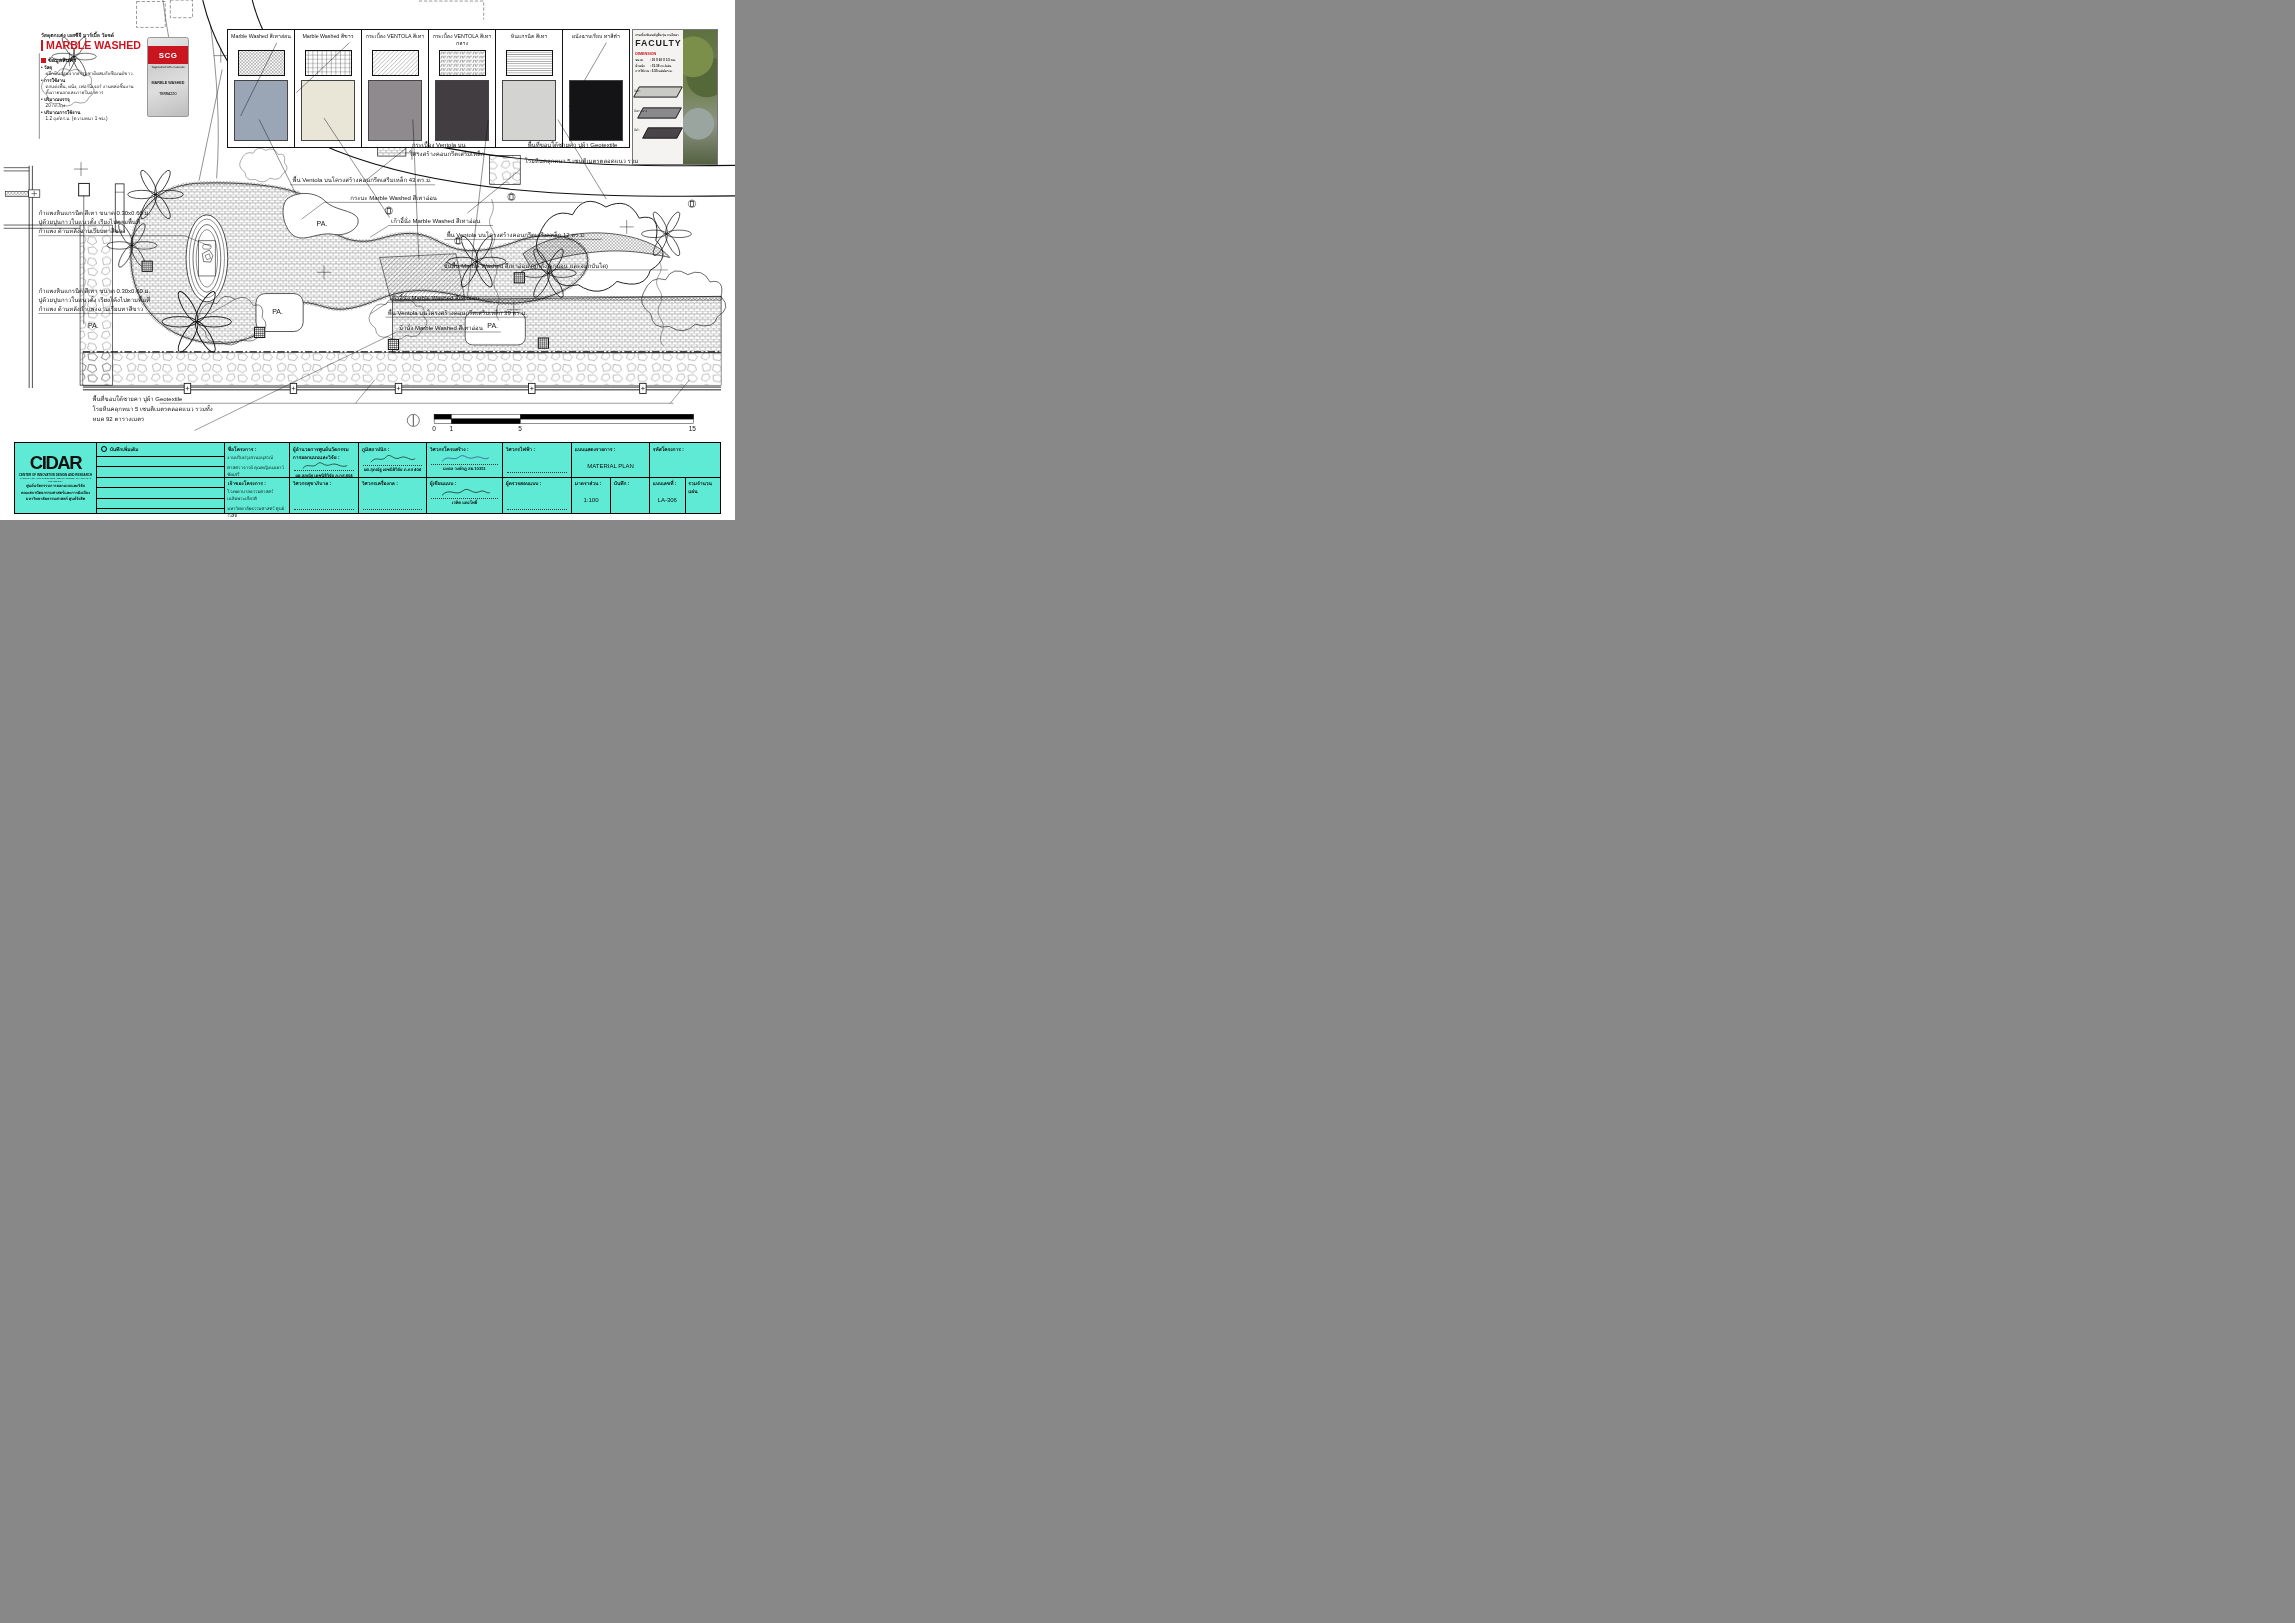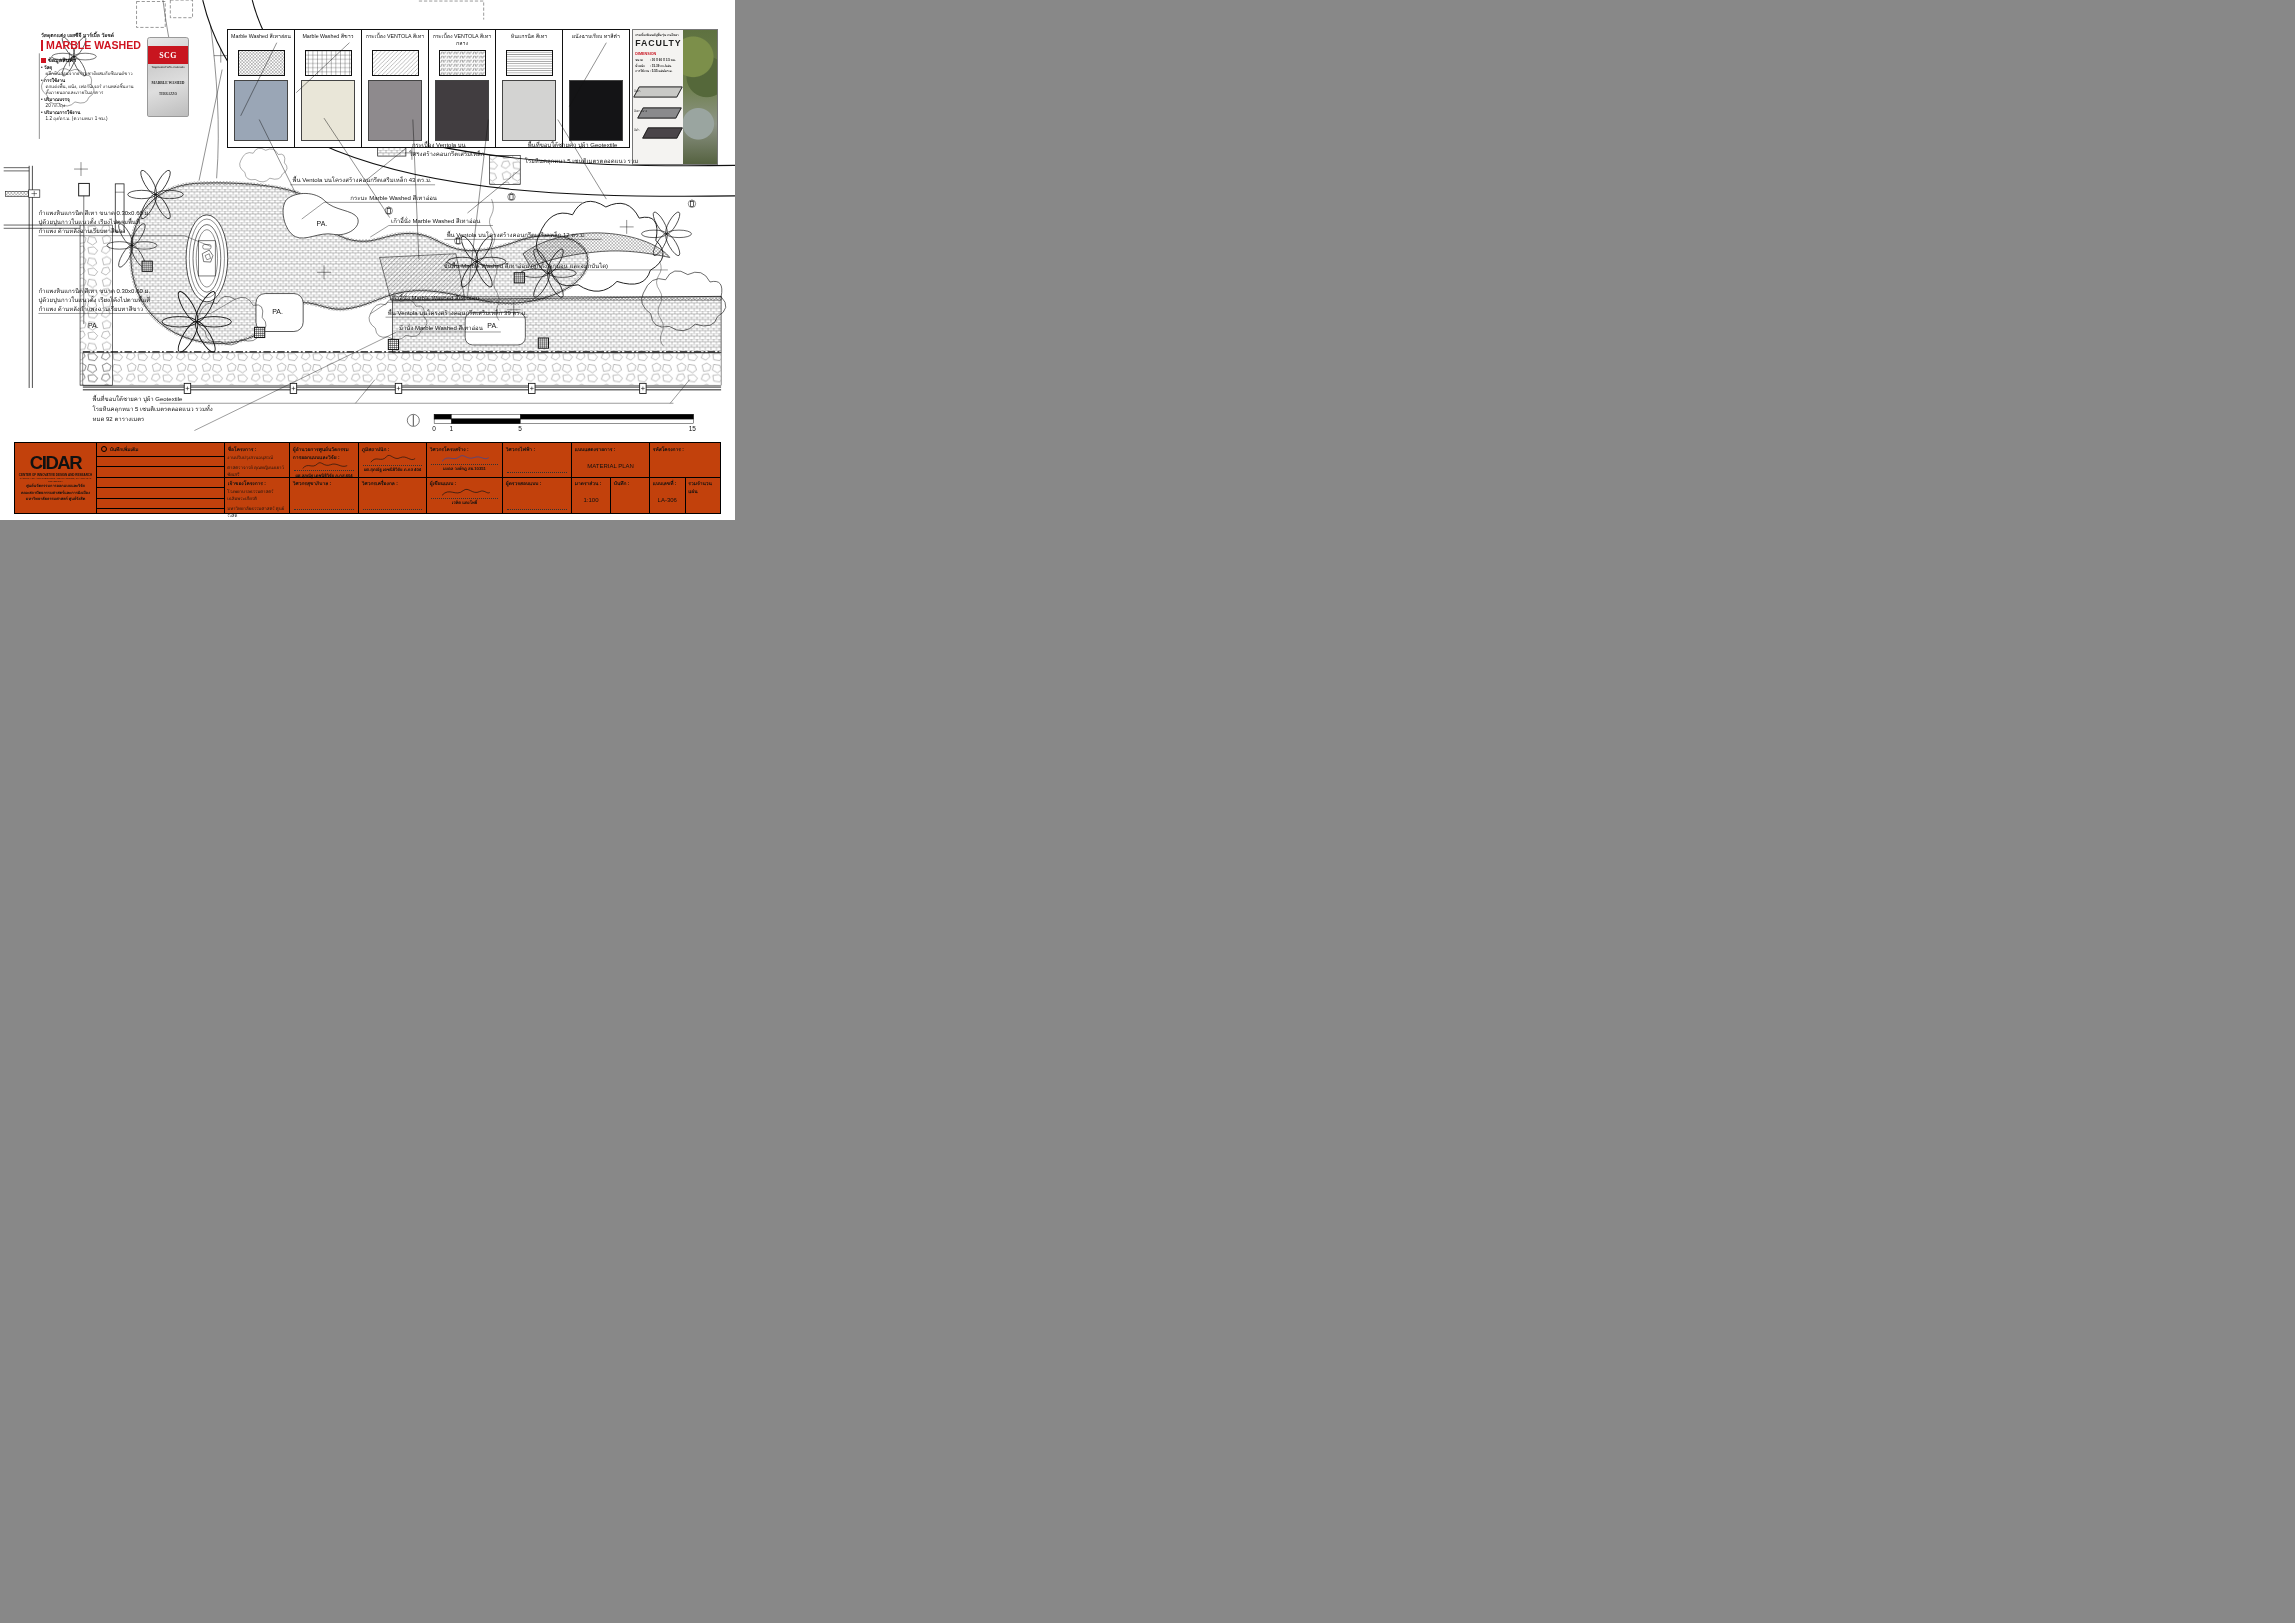--- a/index.html
+++ b/index.html
@@ -15,21 +15,21 @@
   .prod-title{display:flex;align-items:center;gap:2.8px;margin-top:0.9px;}
   .prod-title .bar{width:2.3px;height:11px;background:#cf1420;}
   .prod-title .txt{font-size:10.6px;font-weight:bold;color:#cf1420;letter-spacing:0px;}
   .info-head{display:flex;align-items:center;gap:2.3px;margin-top:4.6px;font-weight:bold;font-size:5.6px;}
   .info-head .sq{width:4.6px;height:4.6px;background:#cf1420;}
   .bullets{margin-top:1.4px;}
   .bullets .bl{font-weight:bold;margin-top:1.4px;}
   .bullets .bl::before{content:"• ";}
   .bullets .bt{margin-left:4.6px;color:#222;}
   
-  .bag{left:147px;top:37px;width:40px;height:78px;background:linear-gradient(160deg,#e9e9e9 0%,#cfcfcf 35%,#dedede 60%,#bdbdbd 100%);border:0.5px solid #999;border-radius:2.8px 2.8px 1.9px 1.9px;overflow:hidden;font-family:Liberation Serif, serif;}
+  .bag{left:147px;top:37px;width:40px;height:78px;background:linear-gradient(160deg,#e9e9e9 0%,#cfcfcf 35%,#dedede 60%,#bdbdbd 100%);border:0.5px solid #999;border-radius:2.8px 2.8px 1.9px 1.9px;overflow:hidden;}
   .bag .band{margin-top:8.3px;height:17.6px;background:#c8151f;display:flex;align-items:center;justify-content:center;color:#fff;font-weight:bold;font-size:7.9px;letter-spacing:0.5px;}
   .bag .tag{text-align:center;font-size:2.5px;color:#333;margin-top:1.4px;font-weight:bold;}
   .bag .nm{text-align:center;font-size:3.7px;font-weight:bold;color:#222;margin-top:12px;}
   .bag .tz{text-align:center;font-size:3.2px;font-weight:bold;color:#333;margin-top:6.5px;}
   
   .swpanel{left:227px;top:29px;width:401px;height:117px;border:0.7px solid #111;display:flex;background:#fff;}
   .swcell{flex:1 1 0;border-right:0.7px solid #111;display:flex;flex-direction:column;align-items:center;padding:2.8px 1.9px 3.7px 1.9px;box-sizing:border-box;}
   .swcell:last-child{border-right:none;}
   .swlabel{font-size:5.3px;text-align:center;height:15.7px;line-height:1.3;}
   .swhatch{width:45px;height:24px;border:0.5px solid #111;margin:1.9px 0 3.7px 0;}
@@ -48,21 +48,21 @@
   .poster .dim{color:#c81420;font-weight:bold;font-size:3.7px;margin-top:4.6px;}
   .poster table{border-collapse:collapse;font-size:3px;margin-top:1.4px;color:#222;font-weight:bold;}
   .poster td{padding:0.7px 0.9px 0.7px 0;vertical-align:top;}
   .tilewrap{position:absolute;left:2.8px;top:55px;width:44px;}
   .tile{height:12px;margin-bottom:6.5px;transform:skewX(-28deg) scaleY(.78);border:0.5px solid #222;}
   .tile.t1{background:#c9c9c6;}
   .tile.t2{background:#8a8a8c;margin-left:4.6px;}
   .tile.t3{background:#4a4549;margin-left:9.3px;}
   .tlbl{position:absolute;font-size:3px;color:#222;}
   
-  .tb{left:14px;top:442px;width:707px;height:72px;border:1.4px solid #000;box-sizing:border-box;display:flex;font-size:4.9px;background:#c2410c;}
+  .tb{left:14px;top:442px;width:707px;height:72px;border:1.4px solid #000;box-sizing:border-box;display:flex;font-size:4.9px;background:#5eead4;}
   .tb .col{border-right:0.9px solid #000;box-sizing:border-box;position:relative;}
   .tb .col:last-child{border-right:none;}
   .tb .rowsplit{position:absolute;left:0;right:0;top:34px;border-top:0.9px solid #000;}
   .cell-label{font-weight:bold;padding:1.9px 2.3px 0 2.8px;}
   .dotline{border-bottom:0.7px dotted #333;margin:0 3.7px;}
   .name{font-size:4.2px;font-weight:bold;text-align:center;margin-top:0.5px;}
   .logoA{width:82px;display:flex;flex-direction:column;align-items:center;justify-content:center;text-align:center;}
   .logoA .mark{font-size:18.5px;font-weight:900;letter-spacing:-1.4px;line-height:1;}
   .logoA .en1{font-size:3px;font-weight:bold;margin-top:0.9px;}
   .logoA .en2{font-size:2.5px;}

